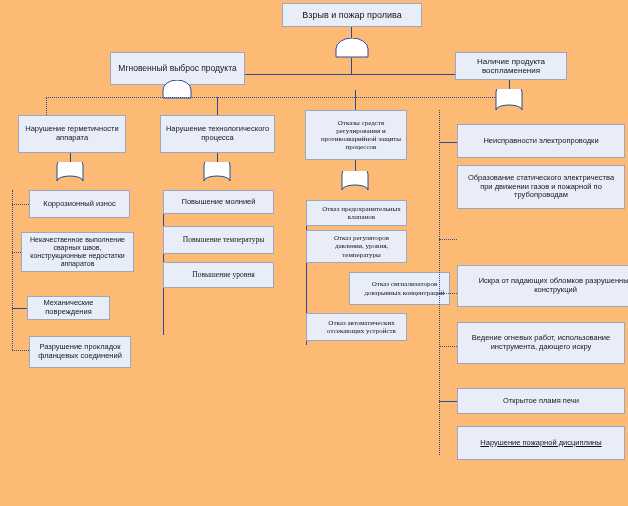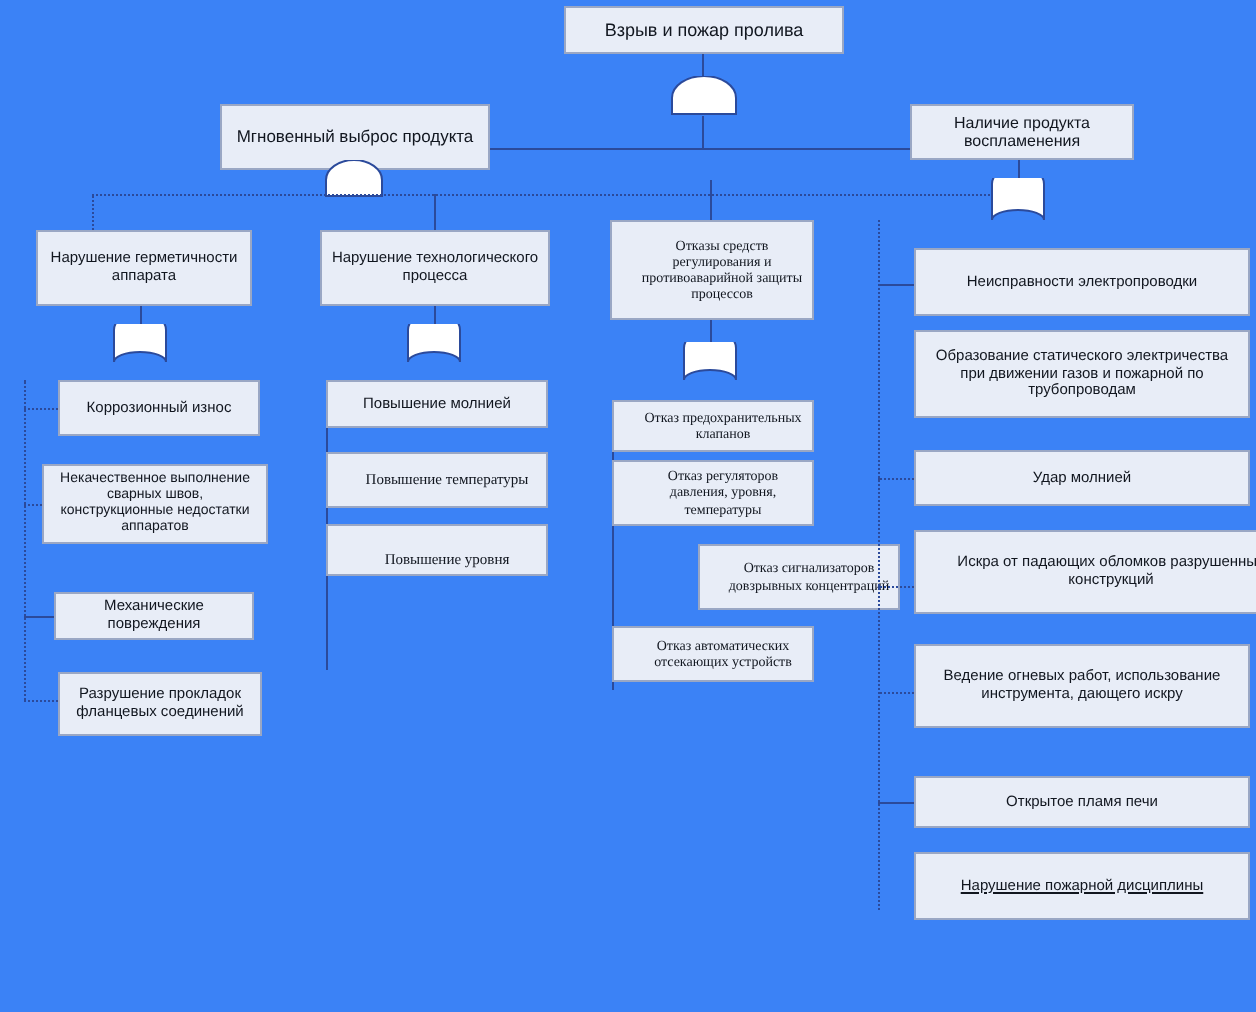--- a/index.html
+++ b/index.html
@@ -1,18 +1,18 @@
 <!DOCTYPE html>
 <html><head>
 <meta charset="utf-8">
 <style>
   html,body{margin:0;padding:0;background:#000;}
   body{width:628px;height:506px;overflow:hidden;
        font-family:"Liberation Sans",sans-serif;}
-  #stage{position:relative;width:628px;height:506px;background:#3b82f6;}
+  #stage{position:relative;width:628px;height:506px;background:#fdba74;}
 
   .box{position:absolute;box-sizing:border-box;
        background:#e8edf7;border:1px solid #9aa7c4;
        display:flex;align-items:center;justify-content:center;
        text-align:center;color:#11161f;line-height:1.15;
        padding:2px 3px;}
   .sans{font-family:"Liberation Sans",sans-serif;}
   .serif{font-family:"Liberation Serif",serif;padding-left:13px;}
 
   .ln{position:absolute;background:#2b4a9b;}
@@ -101,40 +101,40 @@
   <div class="box sans" style="left:29px;top:190px;width:101px;height:28px;font-size:7.5px;">
     <span>Коррозионный  износ</span>
   </div>
 
   <div class="dot-h" style="left:12px;top:252px;width:17px;"></div>
   <div class="box sans" style="left:21px;top:232px;width:113px;height:40px;font-size:7px;">
     <span>Некачественное выполнение сварных швов, конструкционные недостатки аппаратов</span>
   </div>
 
   <div class="ln h" style="left:12px;top:308px;width:15px;height:1px;"></div>
-  <div class="box sans" style="left:27px;top:296px;width:100px;height:24px;font-size:7.5px;">
+  <div class="box sans" style="left:27px;top:296px;width:83px;height:24px;font-size:7.5px;">
     <span>Механические повреждения</span>
   </div>
 
   <div class="dot-h" style="left:12px;top:350px;width:17px;"></div>
   <div class="box sans" style="left:29px;top:336px;width:102px;height:32px;font-size:7.5px;">
     <span>Разрушение прокладок фланцевых соединений</span>
   </div>
 
   <div class="ln v" style="left:163px;top:190px;width:1px;height:145px;"></div>
 
   <div class="box sans" style="left:163px;top:190px;width:111px;height:24px;font-size:7.5px;">
     <span>Повышение молнией</span>
   </div>
 
   <div class="box serif" style="left:163px;top:226px;width:111px;height:28px;font-size:7.5px;">
     <span>Повышение температуры</span>
   </div>
 
-  <div class="box serif" style="left:163px;top:262px;width:111px;height:26px;font-size:7.5px;align-items:flex-end;">
+  <div class="box serif" style="left:163px;top:262px;width:111px;height:26px;font-size:7.5px;">
     <span>Повышение уровня</span>
   </div>
 
 
   <div class="ln v" style="left:306px;top:200px;width:1px;height:145px;"></div>
 
   <div class="box serif" style="left:306px;top:200px;width:101px;height:26px;font-size:7px;">
     <span>Отказ предохранительных клапанов</span>
   </div>
 
@@ -166,23 +166,20 @@
   <div class="ln h" style="left:439px;top:142px;width:18px;height:1px;"></div>
   <div class="box sans" style="left:457px;top:124px;width:168px;height:34px;font-size:7.5px;">
     <span>Неисправности электропроводки</span>
   </div>
 
   <div class="box sans" style="left:457px;top:165px;width:168px;height:44px;font-size:7.5px;">
     <span>Образование статического электричества при движении газов и пожарной по трубопроводам</span>
   </div>
 
   <div class="dot-h" style="left:439px;top:239px;width:18px;"></div>
-  <div class="box sans" style="left:457px;top:225px;width:168px;height:28px;font-size:7.5px;">
-    <span>Удар молнией</span>
-  </div>
 
   <div class="dot-h" style="left:439px;top:293px;width:18px;"></div>
   <div class="box sans" style="left:457px;top:265px;width:197px;height:42px;font-size:7.5px;">
     <span>Искра от падающих обломков разрушенных конструкций</span>
   </div>
 
   <div class="dot-h" style="left:439px;top:346px;width:18px;"></div>
   <div class="box sans" style="left:457px;top:322px;width:168px;height:42px;font-size:7.5px;">
     <span>Ведение огневых работ, использование инструмента, дающего искру</span>
   </div>

